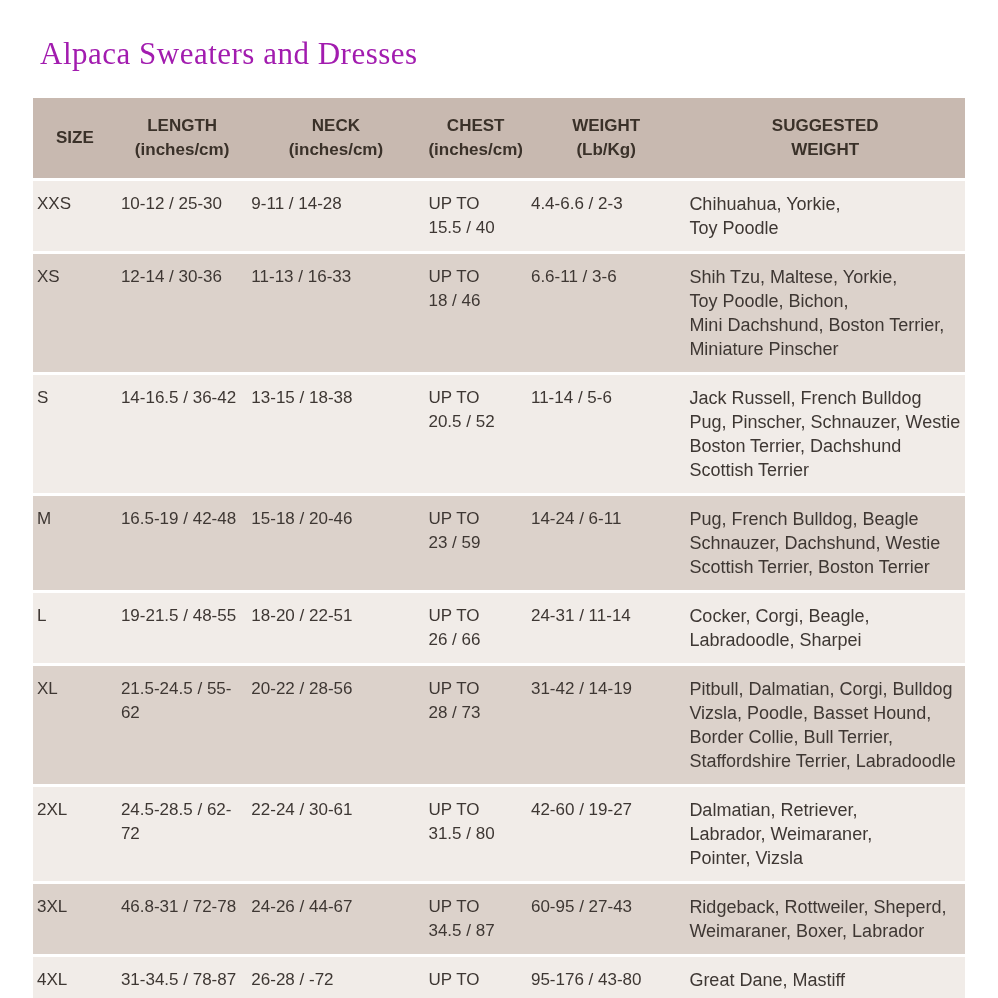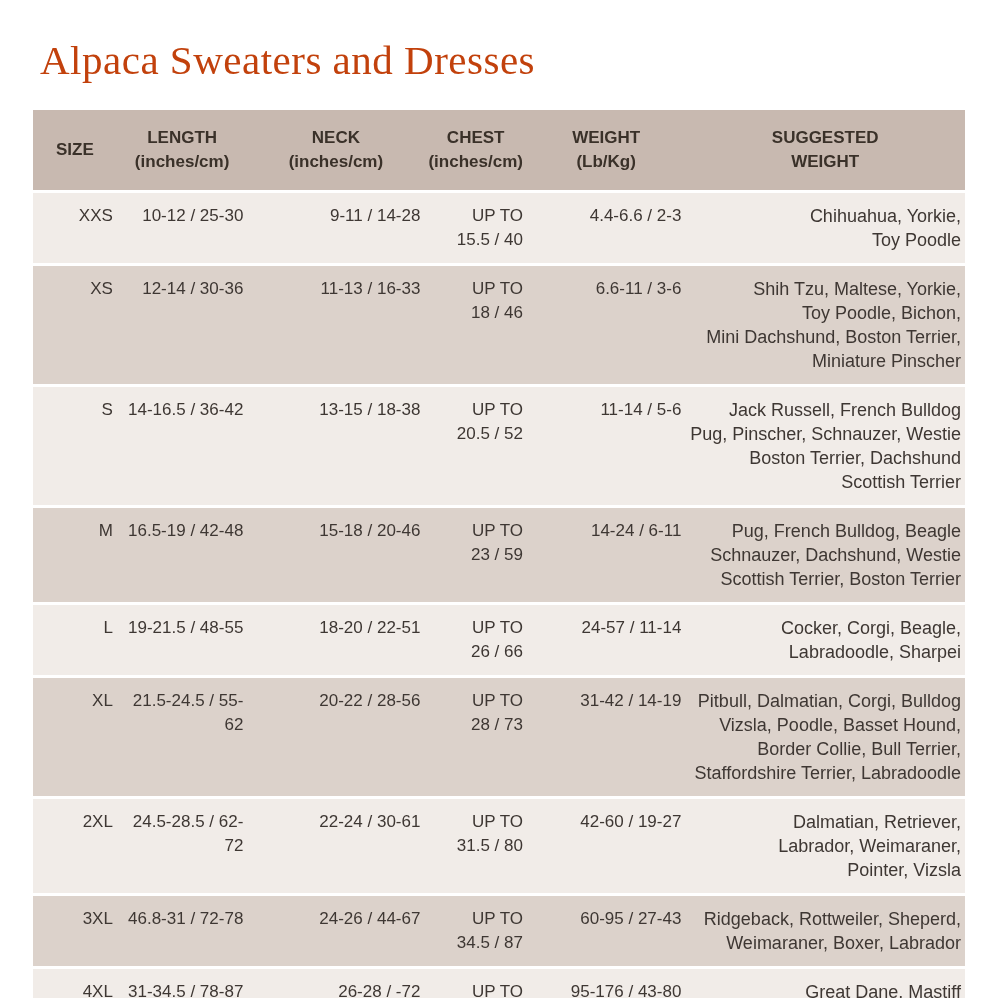--- a/index.html
+++ b/index.html
@@ -8,23 +8,23 @@
     background: #ffffff;
     width: 998px;
     height: 998px;
     overflow: hidden;
     font-family: "Liberation Sans", sans-serif;
   }
   .page-title {
     margin: 36px 0 0 40px;
     font-family: "Liberation Serif", "DejaVu Serif", serif;
     font-weight: 400;
-    font-size: 41px;
+    font-size: 31px;
     letter-spacing: 0.5px;
-    color: #c2410c;
+    color: #a21caf;
   }
   .size-table {
     margin: 23px 0 0 33px;
     width: 932px;
     border-collapse: separate;
     border-spacing: 0 3px;
     table-layout: fixed;
   }
   .size-table th {
     background: var(--header-bg, #c8b9b0);
@@ -35,21 +35,21 @@
     padding: 16px 4px;
     text-align: center;
     vertical-align: middle;
     white-space: pre-line;
   }
   .size-table td {
     font-size: 17px;
     color: #3e3733;
     line-height: 24px;
     padding: 11px 4px;
-    text-align: right;
+    text-align: left;
     vertical-align: top;
     white-space: pre-line;
   }
   .size-table td.breeds-cell {
     font-size: 18px;
   }
   .size-table tbody tr:nth-child(odd) td  { background: var(--row-light, #f1ece8); }
   .size-table tbody tr:nth-child(even) td { background: var(--row-dark, #dcd2cb); }
 </style>
 </head>
@@ -126,21 +126,21 @@
       <td class="breeds-cell">Pug, French Bulldog, Beagle
 Schnauzer, Dachshund, Westie
 Scottish Terrier, Boston Terrier</td>
     </tr>
     <tr>
       <td class="size-cell">L</td>
       <td>19-21.5 / 48-55</td>
       <td>18-20 / 22-51</td>
       <td>UP TO
 26 / 66</td>
-      <td>24-57 / 11-14</td>
+      <td>24-31 / 11-14</td>
       <td class="breeds-cell">Cocker, Corgi, Beagle,
 Labradoodle, Sharpei</td>
     </tr>
     <tr>
       <td class="size-cell">XL</td>
       <td>21.5-24.5 / 55-62</td>
       <td>20-22 / 28-56</td>
       <td>UP TO
 28 / 73</td>
       <td>31-42 / 14-19</td>

